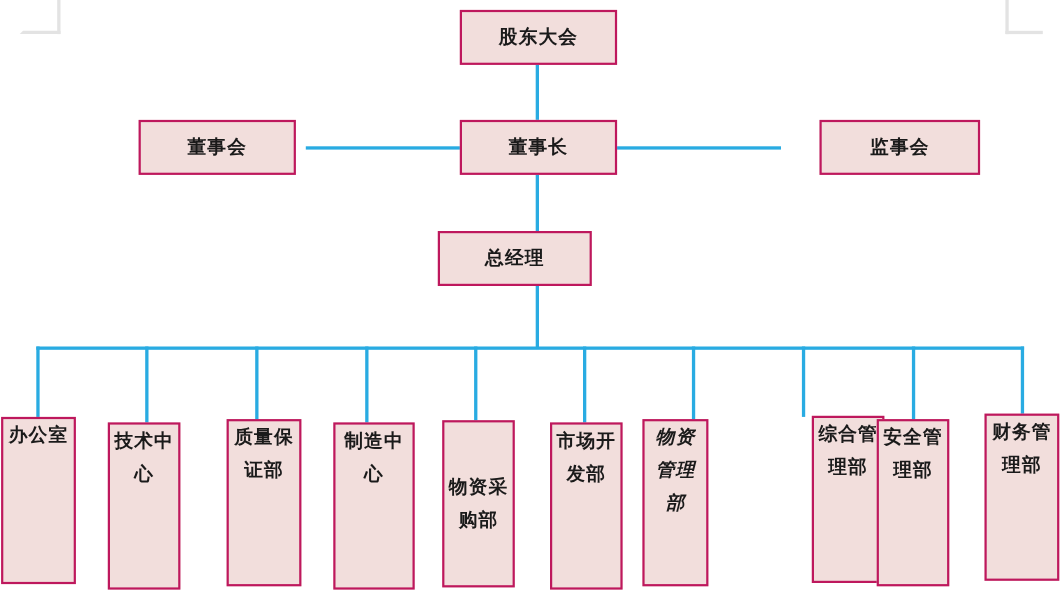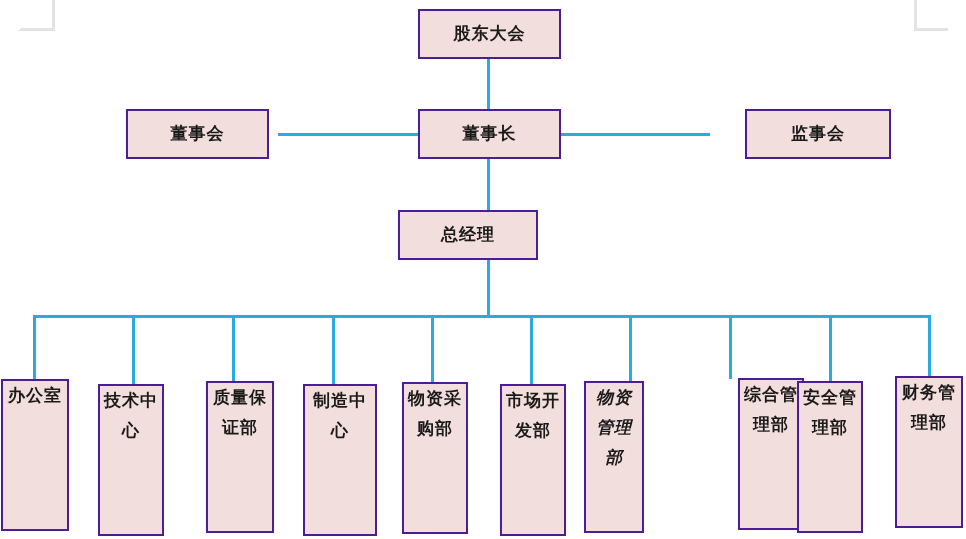--- a/index.html
+++ b/index.html
@@ -63,21 +63,21 @@
     background: #29abe2;
   }
   .line.v { width: 3px; }
   .line.h { height: 3px; }
 
   
   .node {
     position: absolute;
     box-sizing: border-box;
     background: #f2dedc;
-    border: 2px solid #4c1d95;
+    border: 2px solid #be185d;
     display: flex;
     align-items: center;
     justify-content: center;
     text-align: center;
     color: #1a1a1a;
     font-weight: bold;
     letter-spacing: 1px;
   }
   .node .label {
     display: block;
@@ -156,21 +156,21 @@
   </div>
 
   <div class="node dept" style="left:206px; top:381px; width:68px; height:152px;">
     <span class="label">质量保证部</span>
   </div>
 
   <div class="node dept" style="left:303px; top:384px; width:74px; height:152px;">
     <span class="label">制造中心</span>
   </div>
 
-  <div class="node dept" style="left:402px; top:382px; width:66px; height:152px;">
+  <div class="node dept" style="left:402px; top:382px; width:66px; height:152px;align-items:center;">
     <span class="label">物资采购部</span>
   </div>
 
   <div class="node dept" style="left:500px; top:384px; width:66px; height:152px;">
     <span class="label">市场开发部</span>
   </div>
 
   <div class="node dept" style="left:584px; top:381px; width:60px; height:152px;font-style:italic;">
     <span class="label">物资管理部</span>
   </div>

